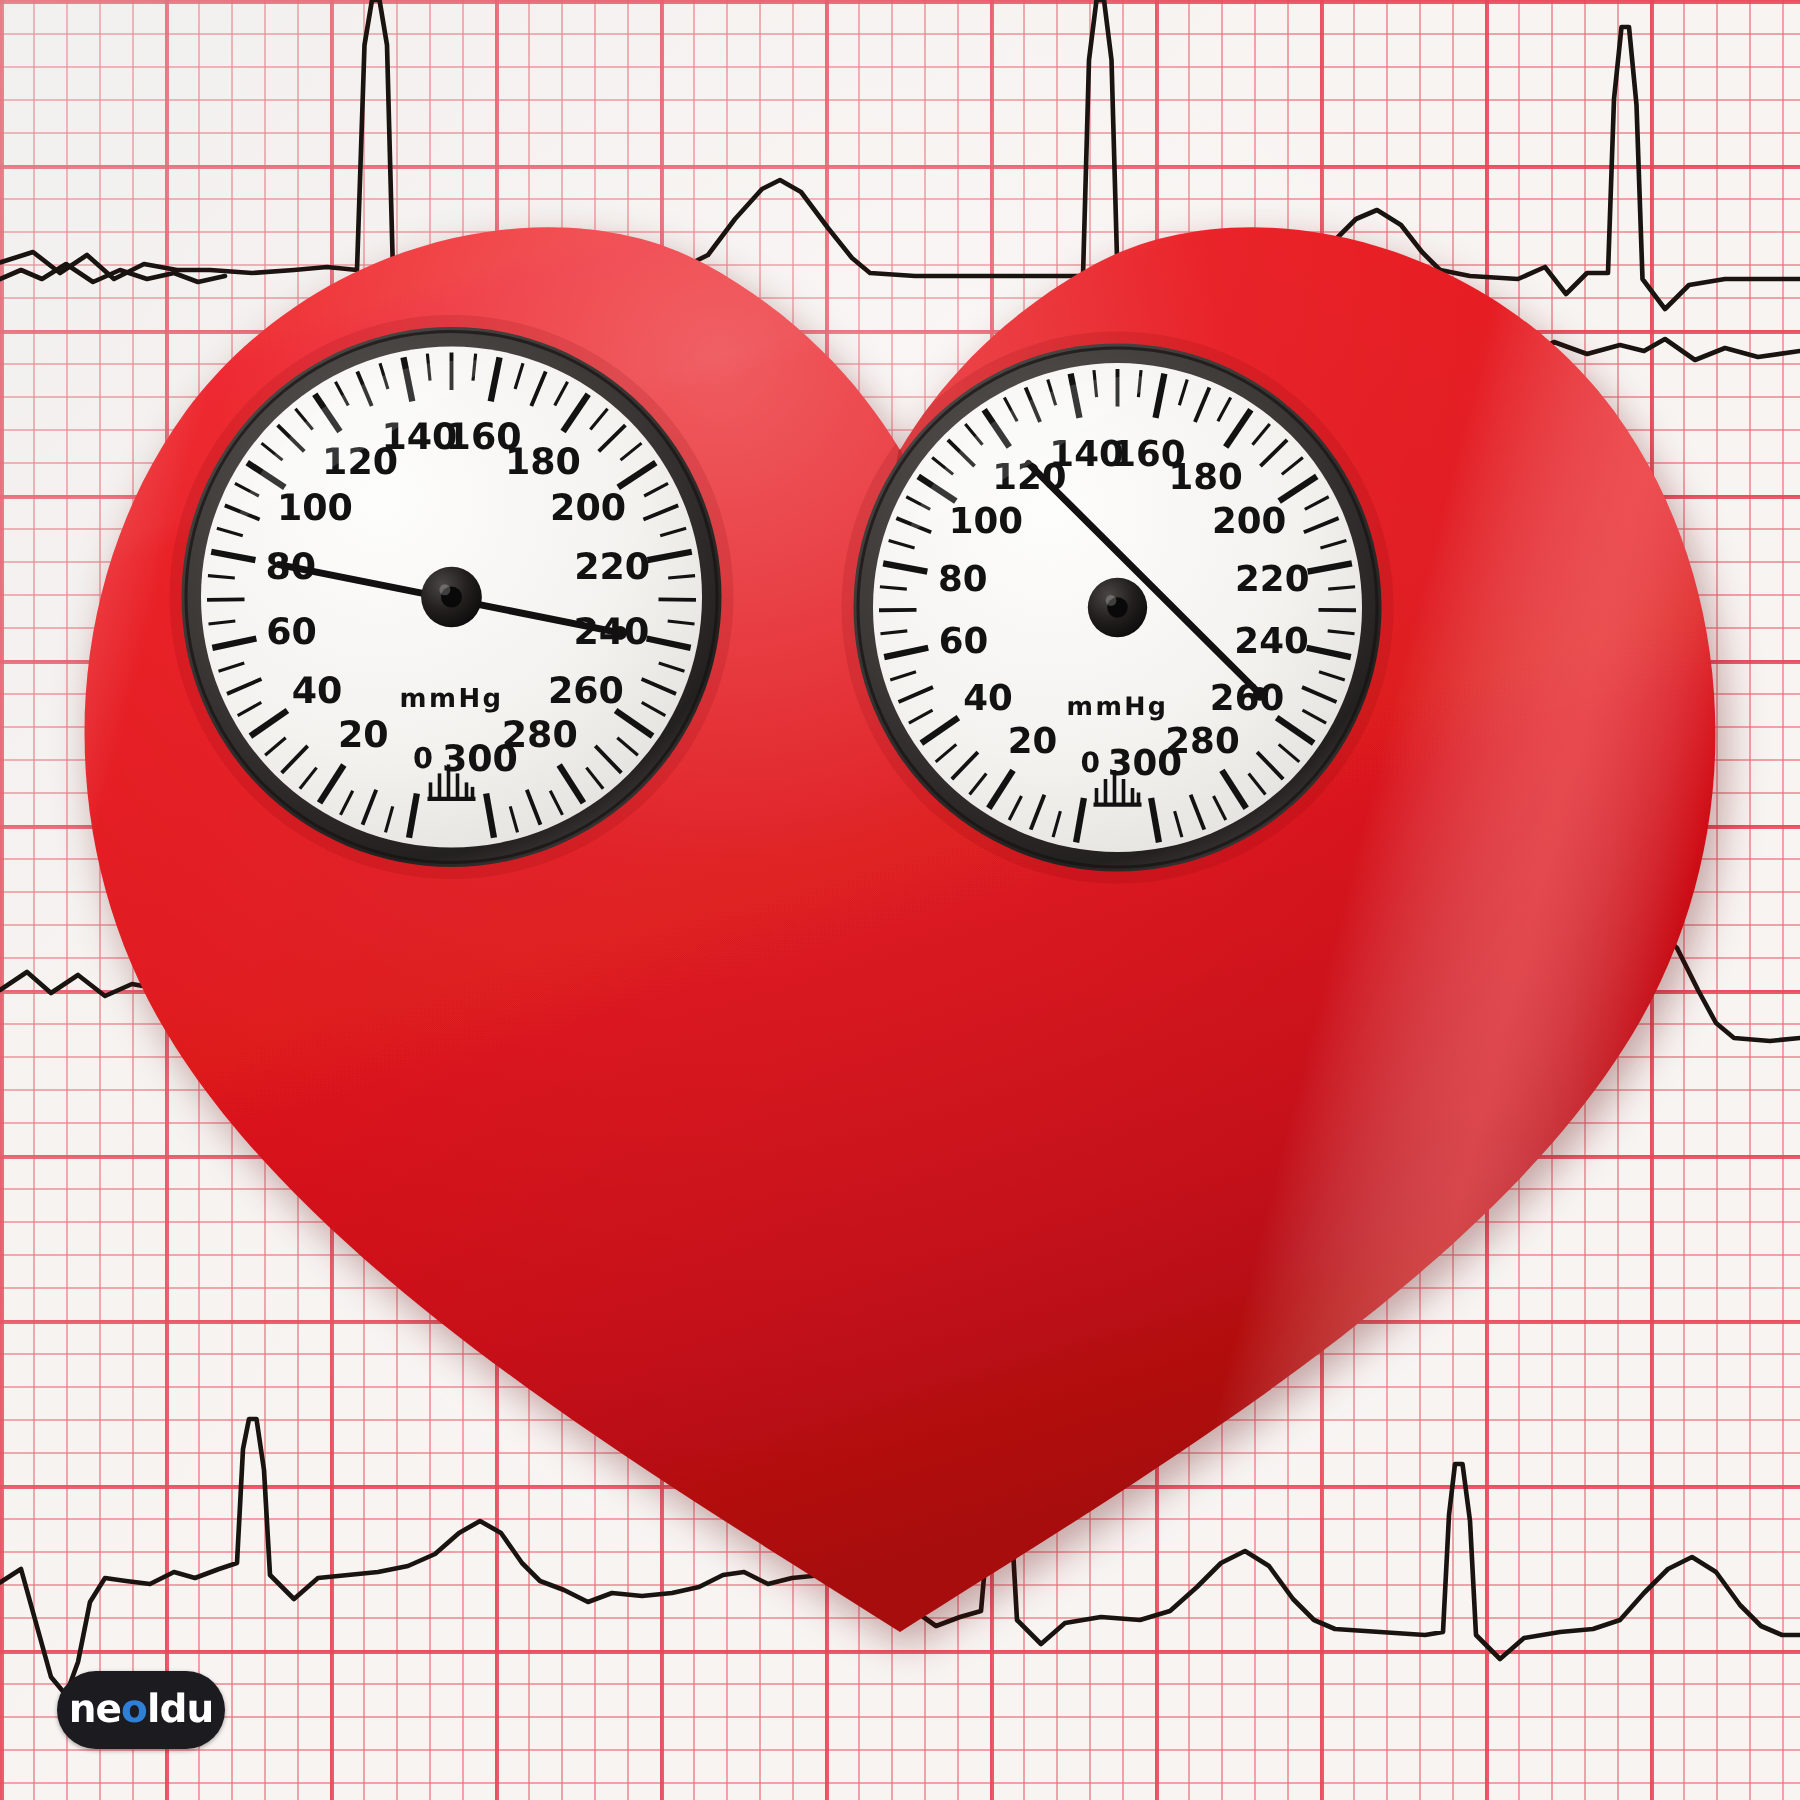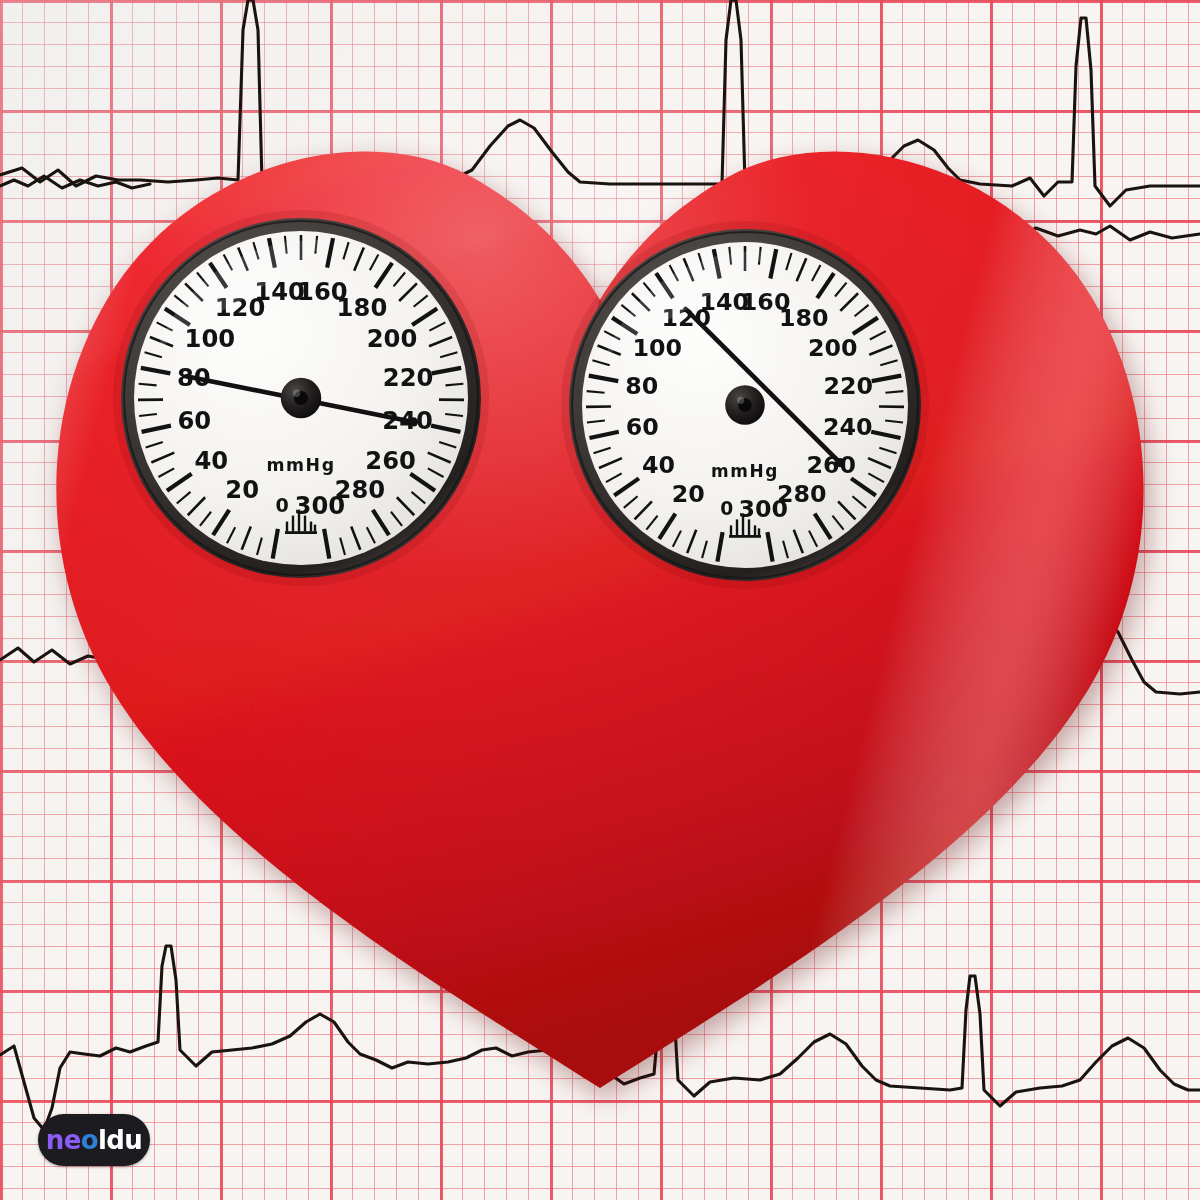--- a/index.html
+++ b/index.html
@@ -49,21 +49,21 @@
     width:112px;height:52px;border-radius:26px;
     background:#1b1b20;
     display:flex;align-items:center;justify-content:center;
     box-shadow:0 1px 3px rgba(0,0,0,0.35);
   }
   .logo-text{
     font-family:"DejaVu Sans",sans-serif;
     font-size:26px;font-weight:700;letter-spacing:-0.6px;
     line-height:1;white-space:nowrap;
   }
-  .logo-ne{color:#8b5cf6;}
+  .logo-ne{color:#ffffff;}
   .logo-o{color:#2f7fd6;}
   .logo-ldu{color:#ffffff;margin-top:45px;}
 </style>
 </head>
 <body>
 
 <div id="stage">
 
   <div class="ecg-paper">
     <div class="ecg-grid-small"></div>

